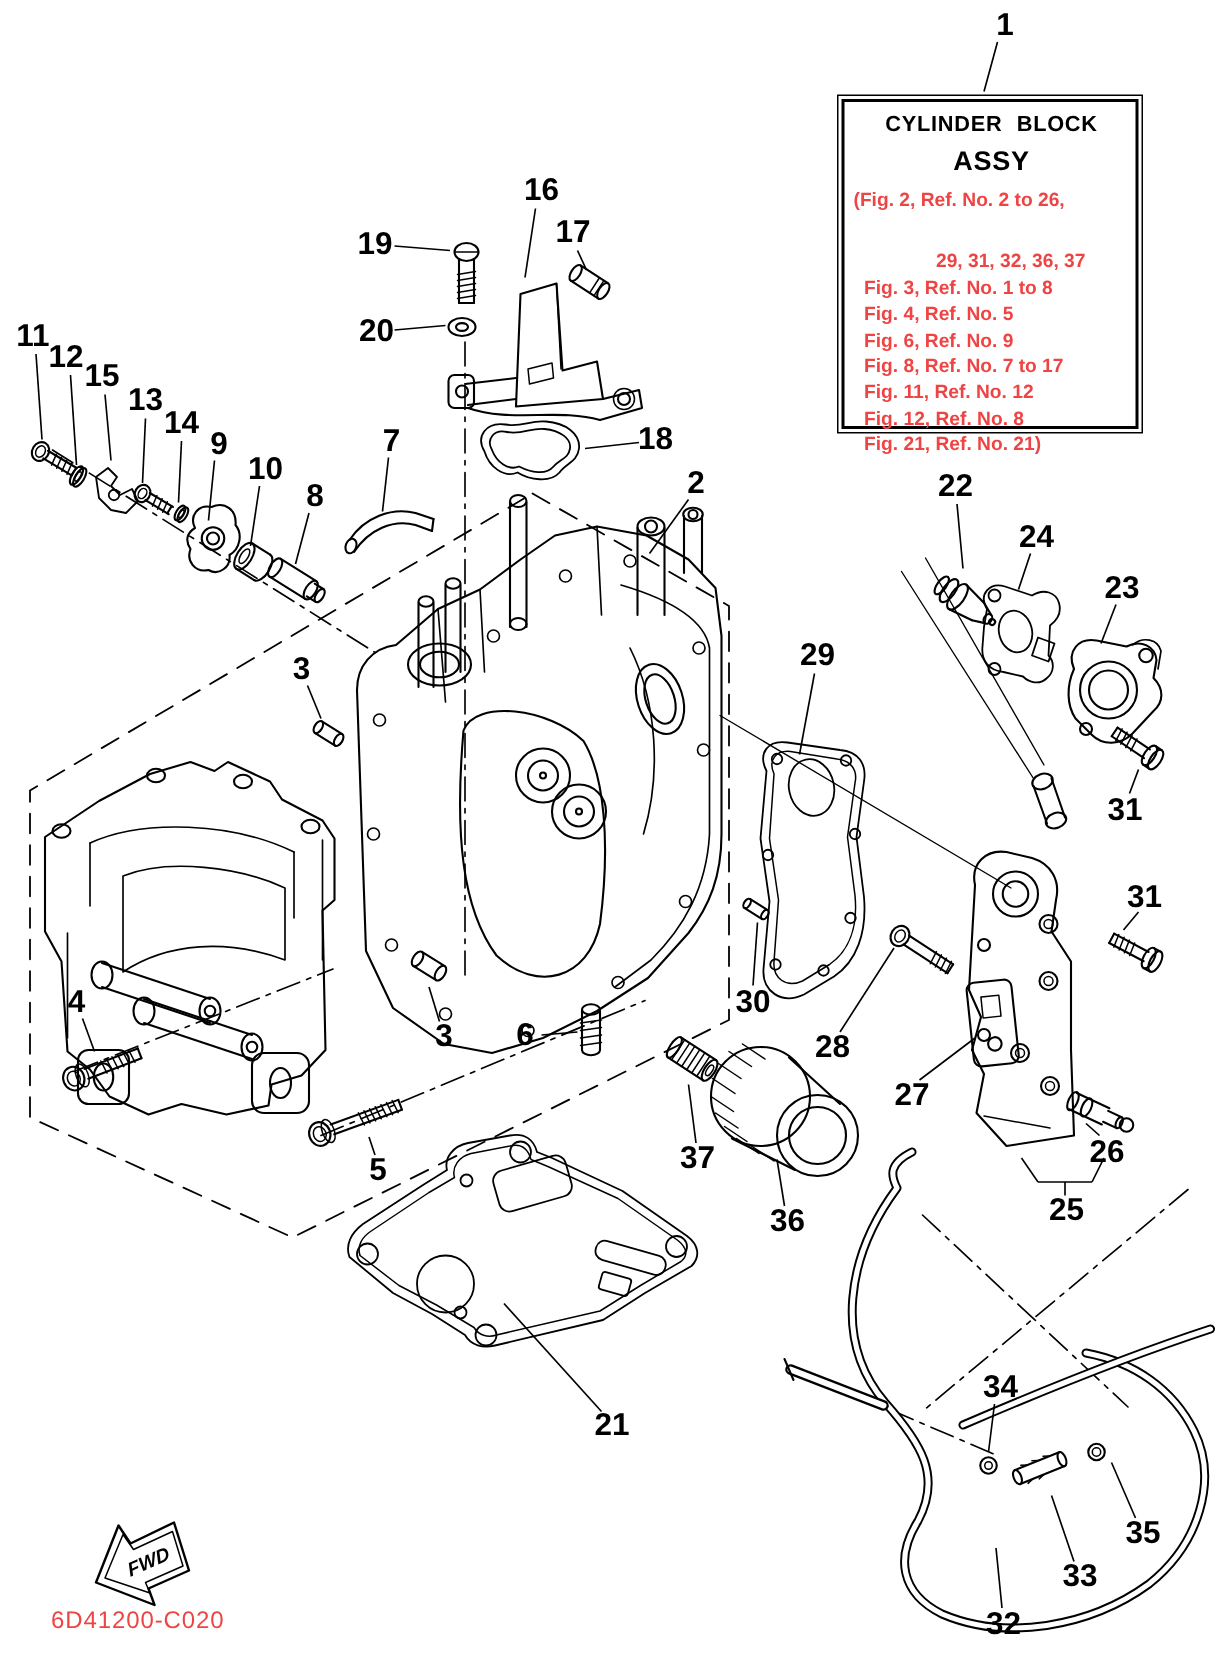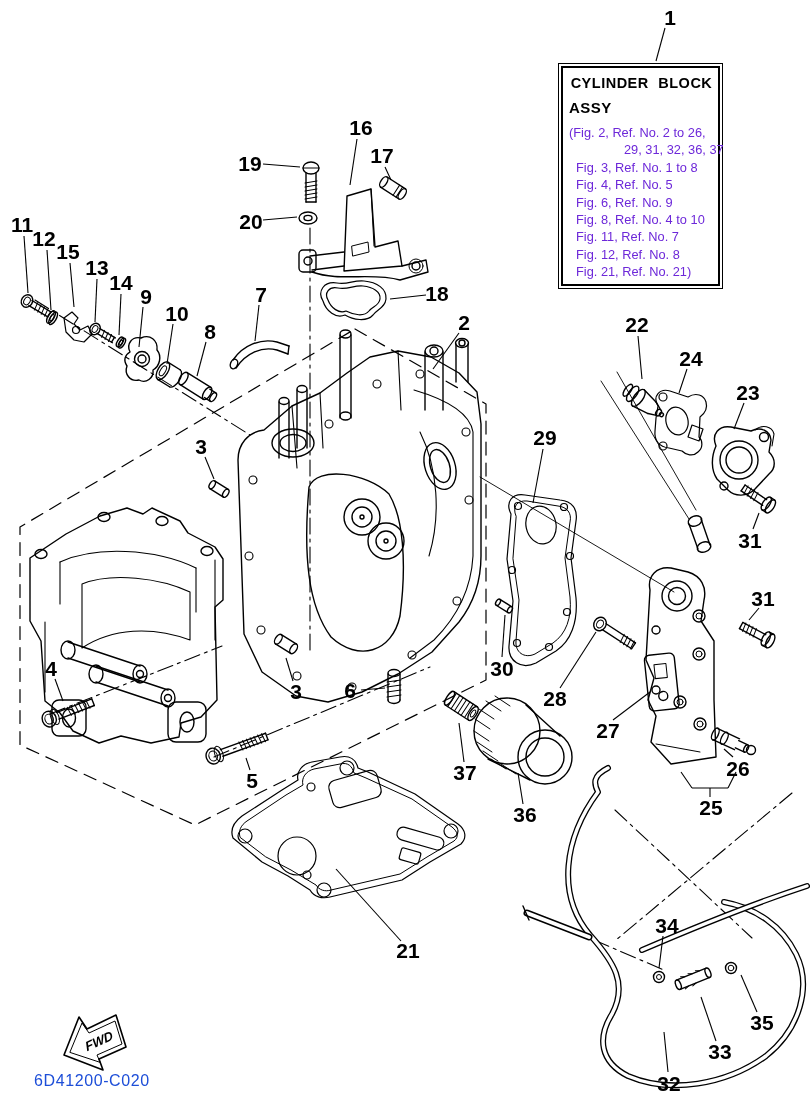--- a/index.html
+++ b/index.html
@@ -2,34 +2,34 @@
 <html><head>
 <meta charset="utf-8">
 <style>
   html,body{margin:0;padding:0;background:#e8e8e8;}
   #page{position:relative;width:810px;height:1102px;background:#ffffff;overflow:hidden;
         font-family:"Liberation Sans",sans-serif;}
   #drawing{position:absolute;left:0;top:0;}
   .callout-num{font:700 21px "Liberation Sans",sans-serif;fill:#000;
                text-anchor:middle;dominant-baseline:central;}
   .leader{stroke:#000;stroke-width:1.1;}
-  #info-box{position:absolute;left:558px;top:63px;width:165px;height:226px;
+  #info-box{position:absolute;left:558px;top:63px;width:204px;height:226px;
             border:1.5px solid #000;background:#fff;box-sizing:border-box;}
   #info-box-inner{position:absolute;left:2px;top:2px;right:2px;bottom:2px;
             border:2px solid #000;box-sizing:border-box;padding:6px 4px 0 6px;}
   .ib-title{font-size:14.5px;font-weight:700;text-align:center;letter-spacing:.5px;
             word-spacing:5px;color:#000;line-height:19px;}
-  .ib-title2{font-size:15px;font-weight:700;text-align:left;letter-spacing:.5px;
+  .ib-title2{font-size:18px;font-weight:700;text-align:center;letter-spacing:.5px;
             color:#000;line-height:19px;margin-top:5px;margin-bottom:7px;}
-  .ib-line{font-size:12.8px;font-weight:400;color:#6d28d9;line-height:17.4px;
+  .ib-line{font-size:12.8px;font-weight:700;color:#ef4444;line-height:17.4px;
            white-space:nowrap;}
   .ib-ind0{padding-left:0px;}
-  .ib-ind1{padding-left:55px;}
+  .ib-ind1{padding-left:55px;margin-top:24px;}
   .ib-ind2{padding-left:7px;}
-  #part-code{position:absolute;left:34px;top:1072px;font-size:16px;color:#1d4ed8;
+  #part-code{position:absolute;left:34px;top:1072px;font-size:16px;color:#ef4444;
              letter-spacing:.6px;}
 </style>
 </head>
 <body>
 
 <div id="page">
 
 <svg id="drawing" width="810" height="1102" viewBox="0 0 810 1102">
   <g fill="none" stroke="#000" stroke-width="1.4" stroke-linecap="round" stroke-linejoin="round">
 
@@ -612,22 +612,22 @@
 
 <div id="info-box">
   <div id="info-box-inner">
     <div class="ib-title">CYLINDER BLOCK</div>
     <div class="ib-title2">ASSY</div>
     <div class="ib-line ib-ind0">(Fig. 2, Ref. No. 2 to 26,</div>
     <div class="ib-line ib-ind1">29, 31, 32, 36, 37</div>
     <div class="ib-line ib-ind2">Fig. 3, Ref. No. 1 to 8</div>
     <div class="ib-line ib-ind2">Fig. 4, Ref. No. 5</div>
     <div class="ib-line ib-ind2">Fig. 6, Ref. No. 9</div>
-    <div class="ib-line ib-ind2">Fig. 8, Ref. No. 4 to 10</div>
-    <div class="ib-line ib-ind2">Fig. 11, Ref. No. 7</div>
+    <div class="ib-line ib-ind2">Fig. 8, Ref. No. 7 to 17</div>
+    <div class="ib-line ib-ind2">Fig. 11, Ref. No. 12</div>
     <div class="ib-line ib-ind2">Fig. 12, Ref. No. 8</div>
     <div class="ib-line ib-ind2">Fig. 21, Ref. No. 21)</div>
   </div>
 </div>
 
 <div id="part-code">6D41200-C020</div>
 
 </div>
 
 </body></html>

